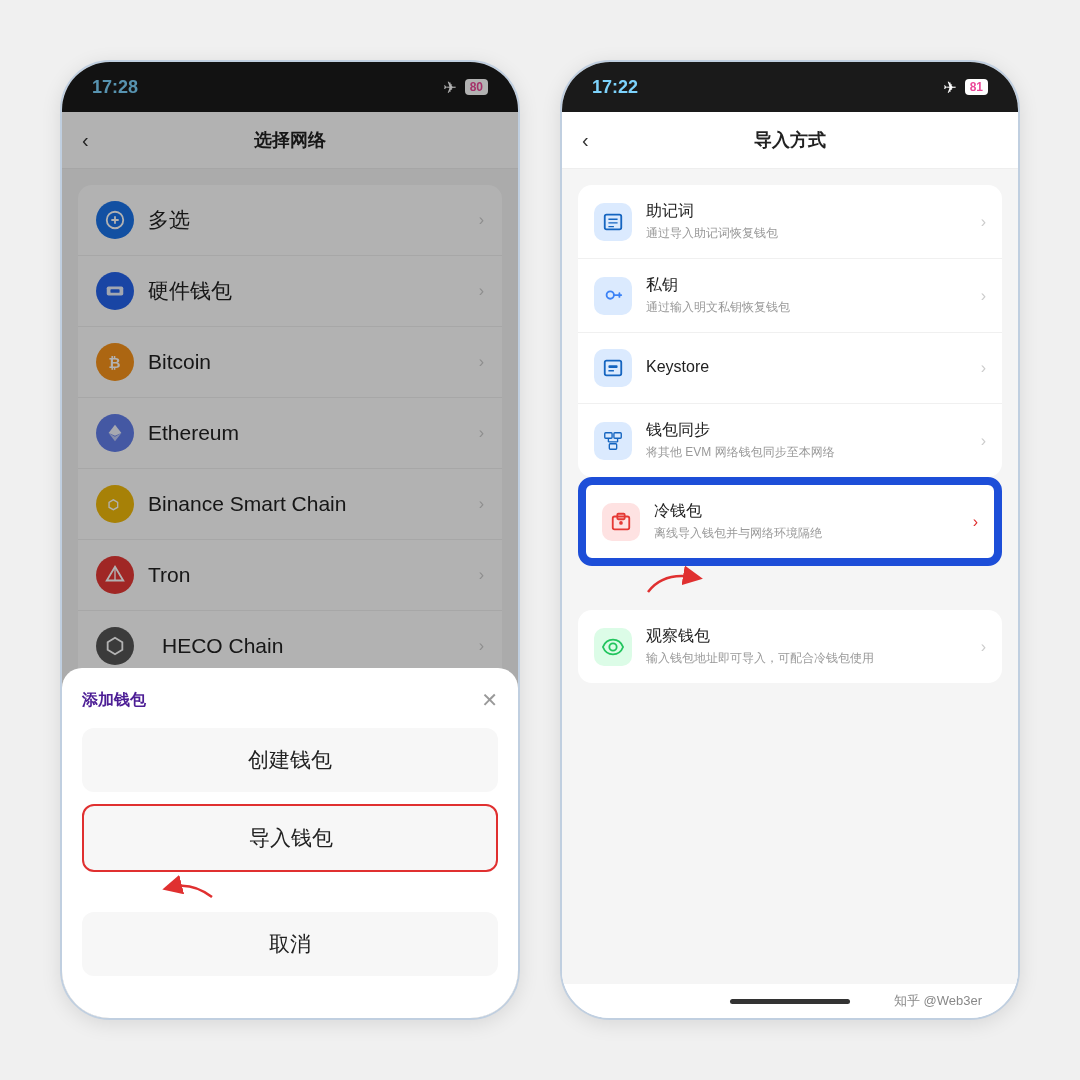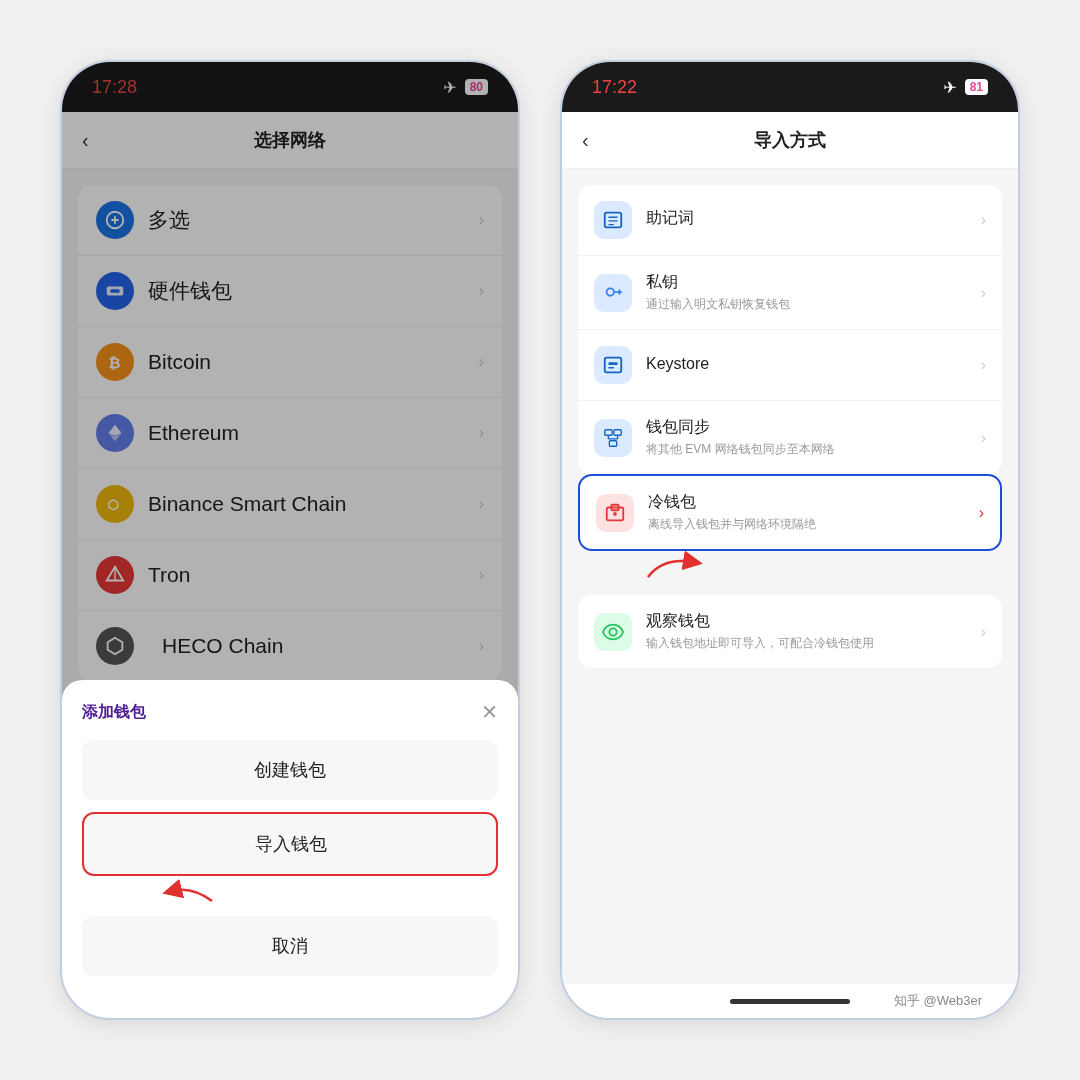--- a/index.html
+++ b/index.html
@@ -31,23 +31,23 @@
     .status-bar {
       background: #1a1a1a;
       height: 50px;
       display: flex;
       align-items: center;
       justify-content: space-between;
       padding: 0 30px;
       flex-shrink: 0;
     }
     .status-time {
-      color: #ef4444;
+      color: #7dd3fc;
       font-size: 18px;
-      font-weight: 400;
+      font-weight: 700;
     }
     .status-icons {
       display: flex;
       align-items: center;
       gap: 8px;
       color: #fff;
       font-size: 14px;
     }
     .airplane-icon {
       font-size: 16px;
@@ -171,21 +171,21 @@
       color: #999;
       cursor: pointer;
     }
     .modal-btn {
       display: flex;
       align-items: center;
       justify-content: center;
       padding: 18px;
       background: #f7f7f7;
       border-radius: 12px;
-      font-size: 18px;
+      font-size: 21px;
       color: #222;
       margin-bottom: 12px;
       cursor: pointer;
     }
     .modal-btn.highlighted {
       border: 2px solid #e03030;
       padding-left: 20px;
     }
     .modal-btn.cancel {
       background: #f7f7f7;
@@ -240,21 +240,21 @@
       font-size: 12px;
       color: #999;
     }
     .import-item-arrow {
       color: #ccc;
       font-size: 16px;
     }
     .cold-wallet-card {
       background: #fff;
       border-radius: 14px;
-      border: 2px solid #1d4ed8;
+      border: 8px solid #1d4ed8;
       overflow: hidden;
     }
 
     
     .home-indicator {
       height: 34px;
       background: #fff;
       display: flex;
       align-items: center;
       justify-content: center;
@@ -450,20 +450,21 @@
           <div class="import-item-icon" style="background:#dbeafe;">
             <svg width="22" height="22" viewBox="0 0 24 24" fill="none">
               <rect x="3" y="4" width="18" height="16" rx="2" stroke="#1565c0" stroke-width="2"></rect>
               <line x1="7" y1="9" x2="17" y2="9" stroke="#1565c0" stroke-width="1.5"></line>
               <line x1="7" y1="13" x2="17" y2="13" stroke="#1565c0" stroke-width="1.5"></line>
               <line x1="7" y1="17" x2="13" y2="17" stroke="#1565c0" stroke-width="1.5"></line>
             </svg>
           </div>
           <div class="import-item-texts">
             <div class="import-item-title">助记词</div>
+            <div class="import-item-sub">通过导入助记词恢复钱包</div>
           </div>
           <span class="import-item-arrow">›</span>
         </div>
 
         <div class="import-item">
           <div class="import-item-icon" style="background:#dbeafe;">
             <svg width="22" height="22" viewBox="0 0 24 24" fill="none">
               <circle cx="9" cy="11" r="4" stroke="#3b82f6" stroke-width="2"></circle>
               <path d="M13 11h8M19 9v4" stroke="#3b82f6" stroke-width="2" stroke-linecap="round"></path>
             </svg>

